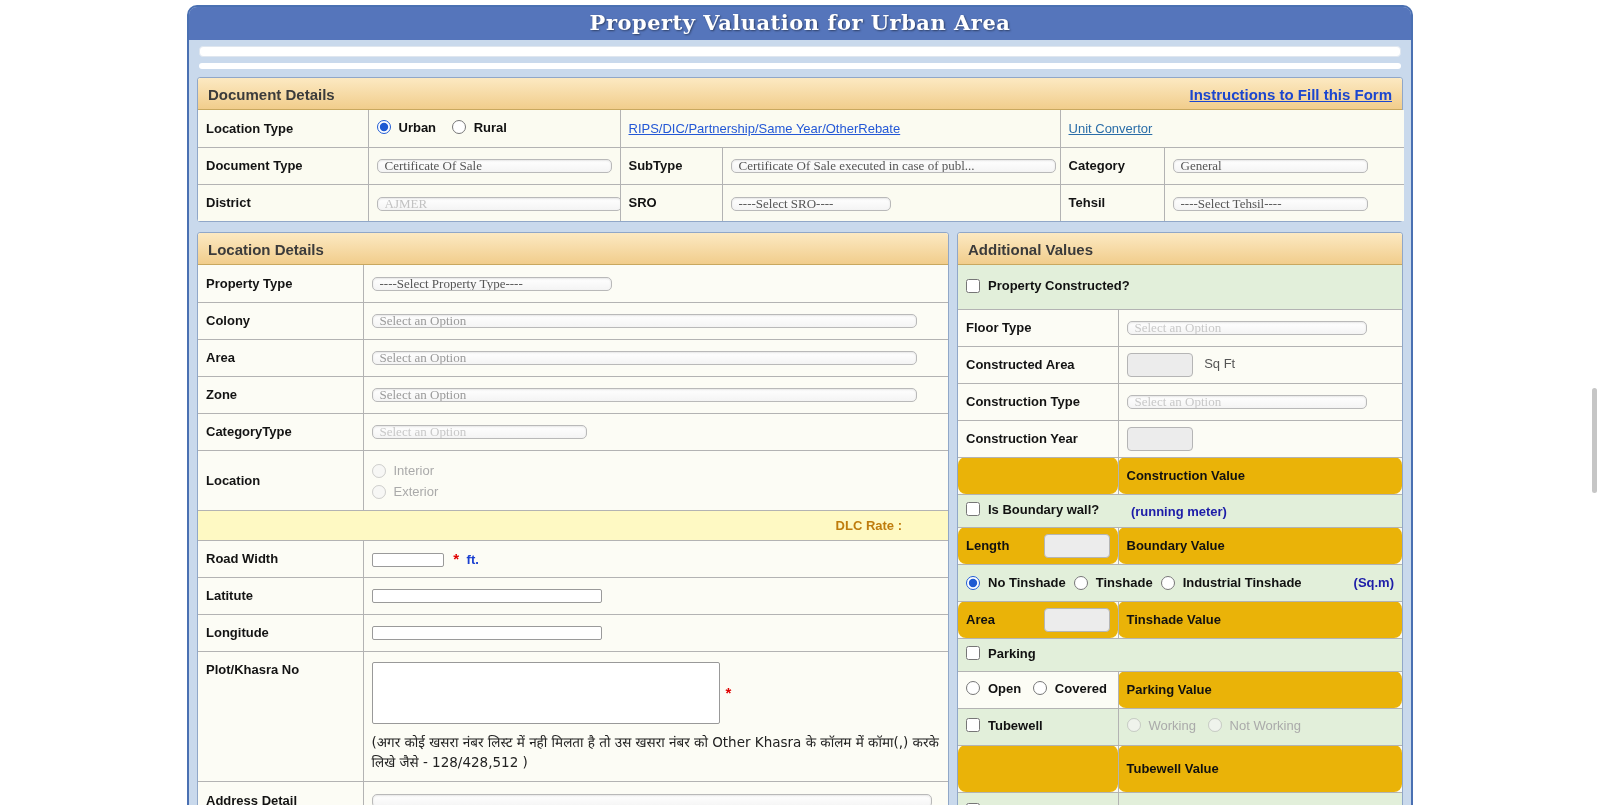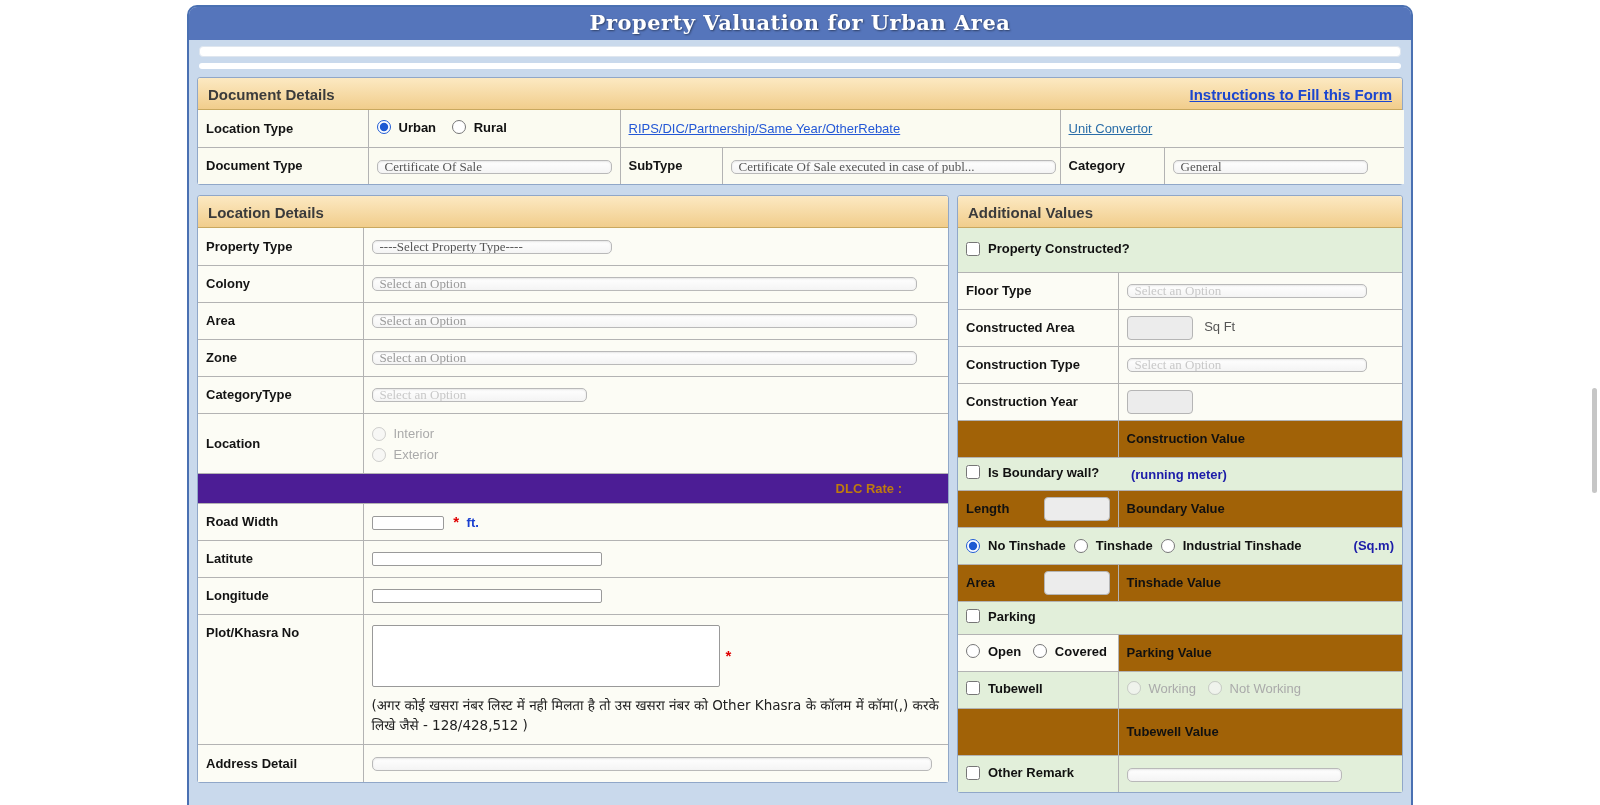--- a/index.html
+++ b/index.html
@@ -77,34 +77,34 @@
 
   input[type=radio], input[type=checkbox] {
     width:14px; height:14px; accent-color:#1e5ad2; margin:0 4px 0 0; vertical-align:middle;
   }
   .choice { font-weight:bold; margin-right:12px; display:inline-flex; align-items:center; gap:4px; white-space:nowrap; }
   .choice.dis { color:#aaaaaa; font-weight:normal; }
 
   .req { color:#e00000; font-weight:bold; font-size:15px; margin-left:6px; }
   .unit-ft { color:#1a3fd0; font-weight:bold; margin-left:4px; }
 
-  tr.dlc-row td { background:#4c1d95; height:30px; text-align:right; padding-right:46px; }
+  tr.dlc-row td { background:#fef9c3; height:30px; text-align:right; padding-right:46px; }
   .dlc-text { color:#bf7c0d; font-weight:bold; }
 
   tr.khasra td { height:auto; padding:10px 8px 8px; vertical-align:top; }
   .khasra-ta { width:348px; height:62px; border:1px solid #999; border-radius:2px; resize:none; vertical-align:top; font-family:inherit; }
   .note { font-size:13.5px; color:#222; margin-top:8px; line-height:1.55; width:580px; font-family:"DejaVu Sans", sans-serif; }
 
   
   .cols { display:flex; gap:8px; align-items:flex-start; }
   .left-sec { width:752px; flex:none; }
   .right-sec { flex:1; }
   tr.green td { background:#e2efda; }
   tr.white td { background:#fcfcf5; }
-  tr.cream td, td.cream-cell { background:#a16207; }
+  tr.cream td, td.cream-cell { background:#eab308;border-radius:8px; }
   td.white-cell { background:#fcfcf5; }
   .b { font-weight:bold; }
   .blue-note { color:#1c1ca8; font-weight:bold; margin-left:16px; }
   .sqm { color:#1c1ca8; font-weight:bold; margin-left:auto; }
   .flexrow { display:flex; align-items:center; }
   .pair { display:flex; align-items:center; justify-content:space-between; }
   .sqft-unit { color:#555; margin-left:8px; }
   tr.tubewell-value td { height:47px; }
 
   .scroll-thumb {
@@ -158,20 +158,28 @@
             </td>
           </tr>
           <tr>
             <td class="lbl">Document Type</td>
             <td><input class="inp rounded sel w235" readonly="" value="Certificate Of Sale" style=""></td>
             <td class="lbl">SubType</td>
             <td><input class="inp rounded sel w325" readonly="" value="Certificate Of Sale executed in case of publ..." style=""></td>
             <td class="lbl">Category</td>
             <td><input class="inp rounded sel w195" readonly="" value="General" style=""></td>
           </tr>
+          <tr>
+            <td class="lbl">District</td>
+            <td><input class="inp rounded dim w245" readonly="" value="AJMER" style=""></td>
+            <td class="lbl">SRO</td>
+            <td><input class="inp rounded sel w160" readonly="" value="----Select SRO----" style=""></td>
+            <td class="lbl">Tehsil</td>
+            <td><input class="inp rounded sel w195" readonly="" value="----Select Tehsil----" style=""></td>
+          </tr>
         </tbody>
       </table>
     </div>
 
     <div class="cols">
 
       <div class="section left-sec">
         <div class="sec-header">
           <span class="sec-title">Location Details</span>
         </div>

